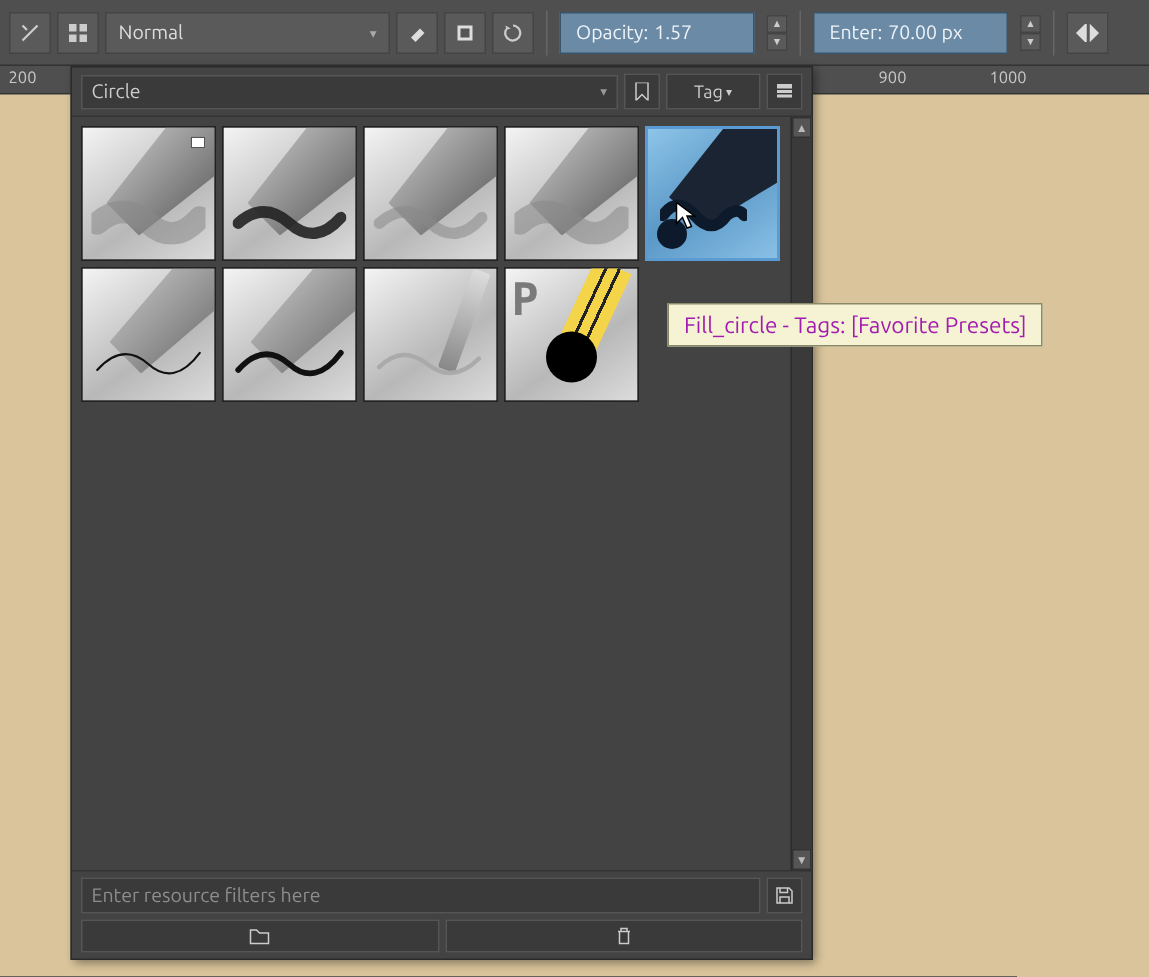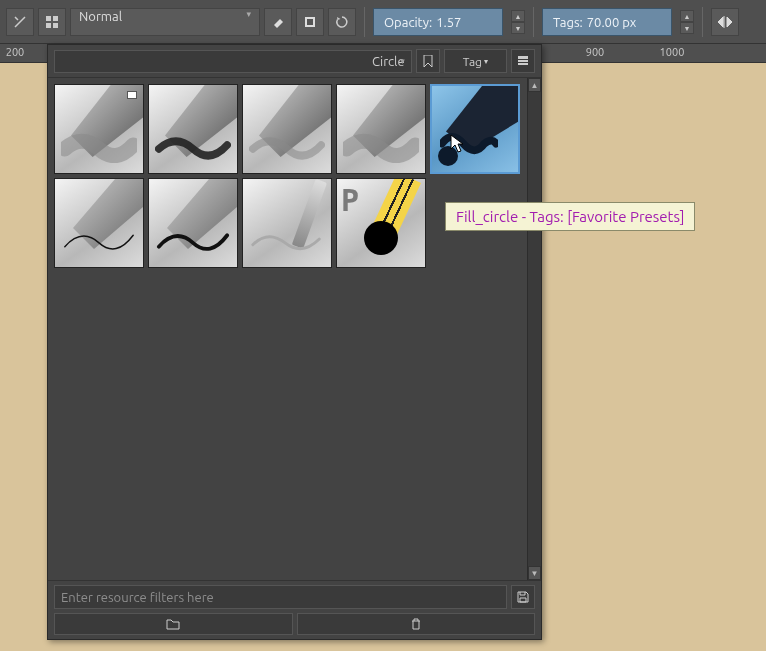--- a/index.html
+++ b/index.html
@@ -28,21 +28,21 @@
     width: 28px; height: 28px;
     background: #5a5a5a;
     border: 1px solid #444;
     display: flex; align-items: center; justify-content: center;
     color: #ccc;
   }
   .blend-select {
     height: 28px;
     background: #5a5a5a;
     border: 1px solid #444;
-    display: flex; 
+    display: flex; align-items: center;
     padding: 0 8px;
     min-width: 190px;
     position: relative;
     color: #ddd;
   }
   .blend-select::after {
     content: "▾"; position: absolute; right: 8px; font-size: 9px; color: #aaa;
   }
   .divider {
     width: 1px; height: 30px; background: #666; margin: 0 4px;
@@ -93,21 +93,21 @@
   }
   .popover-header {
     display: flex; align-items: center; gap: 4px;
     padding: 4px 6px;
     border-bottom: 1px solid #333;
   }
   .tag-select {
     flex: 1; height: 23px;
     background: #3a3a3a; border: 1px solid #555;
     display: flex; align-items: center; padding: 0 6px;
-    position: relative; color: #ccc; font-size: 13px; justify-content: flex-end;
+    position: relative; color: #ccc; font-size: 13px;
   }
   .tag-select::after { content:"▾"; position:absolute; right:6px; font-size:9px; color:#999; }
   .header-btn {
     width: 24px; height: 24px; background:#3a3a3a; border:1px solid #555;
     display:flex;align-items:center;justify-content:center;color:#ccc;font-size:10px;
   }
   .grid-wrap {
     flex: 1; position: relative;
     display: flex;
   }
@@ -224,21 +224,21 @@
   <div class="field" style="min-width:130px">
     <span class="lbl">Opacity:</span>
     <span>1.57</span>
   </div>
   <div class="field-spinner">
     <div class="spin-btn">▲</div>
     <div class="spin-btn">▼</div>
   </div>
   <div class="divider"></div>
   <div class="field" style="min-width:130px">
-    <span class="lbl">Tags:</span>
+    <span class="lbl">Enter:</span>
     <span>70.00 px</span>
   </div>
   <div class="field-spinner">
     <div class="spin-btn">▲</div>
     <div class="spin-btn">▼</div>
   </div>
   <div class="divider"></div>
   <div class="tool-btn">
     <svg width="16" height="14" viewBox="0 0 16 14">
         <path d="M7 1 L7 13 M1 7 L6 2 L6 12 Z M15 7 L10 2 L10 12 Z" fill="#ddd" stroke="#ddd"></path>

